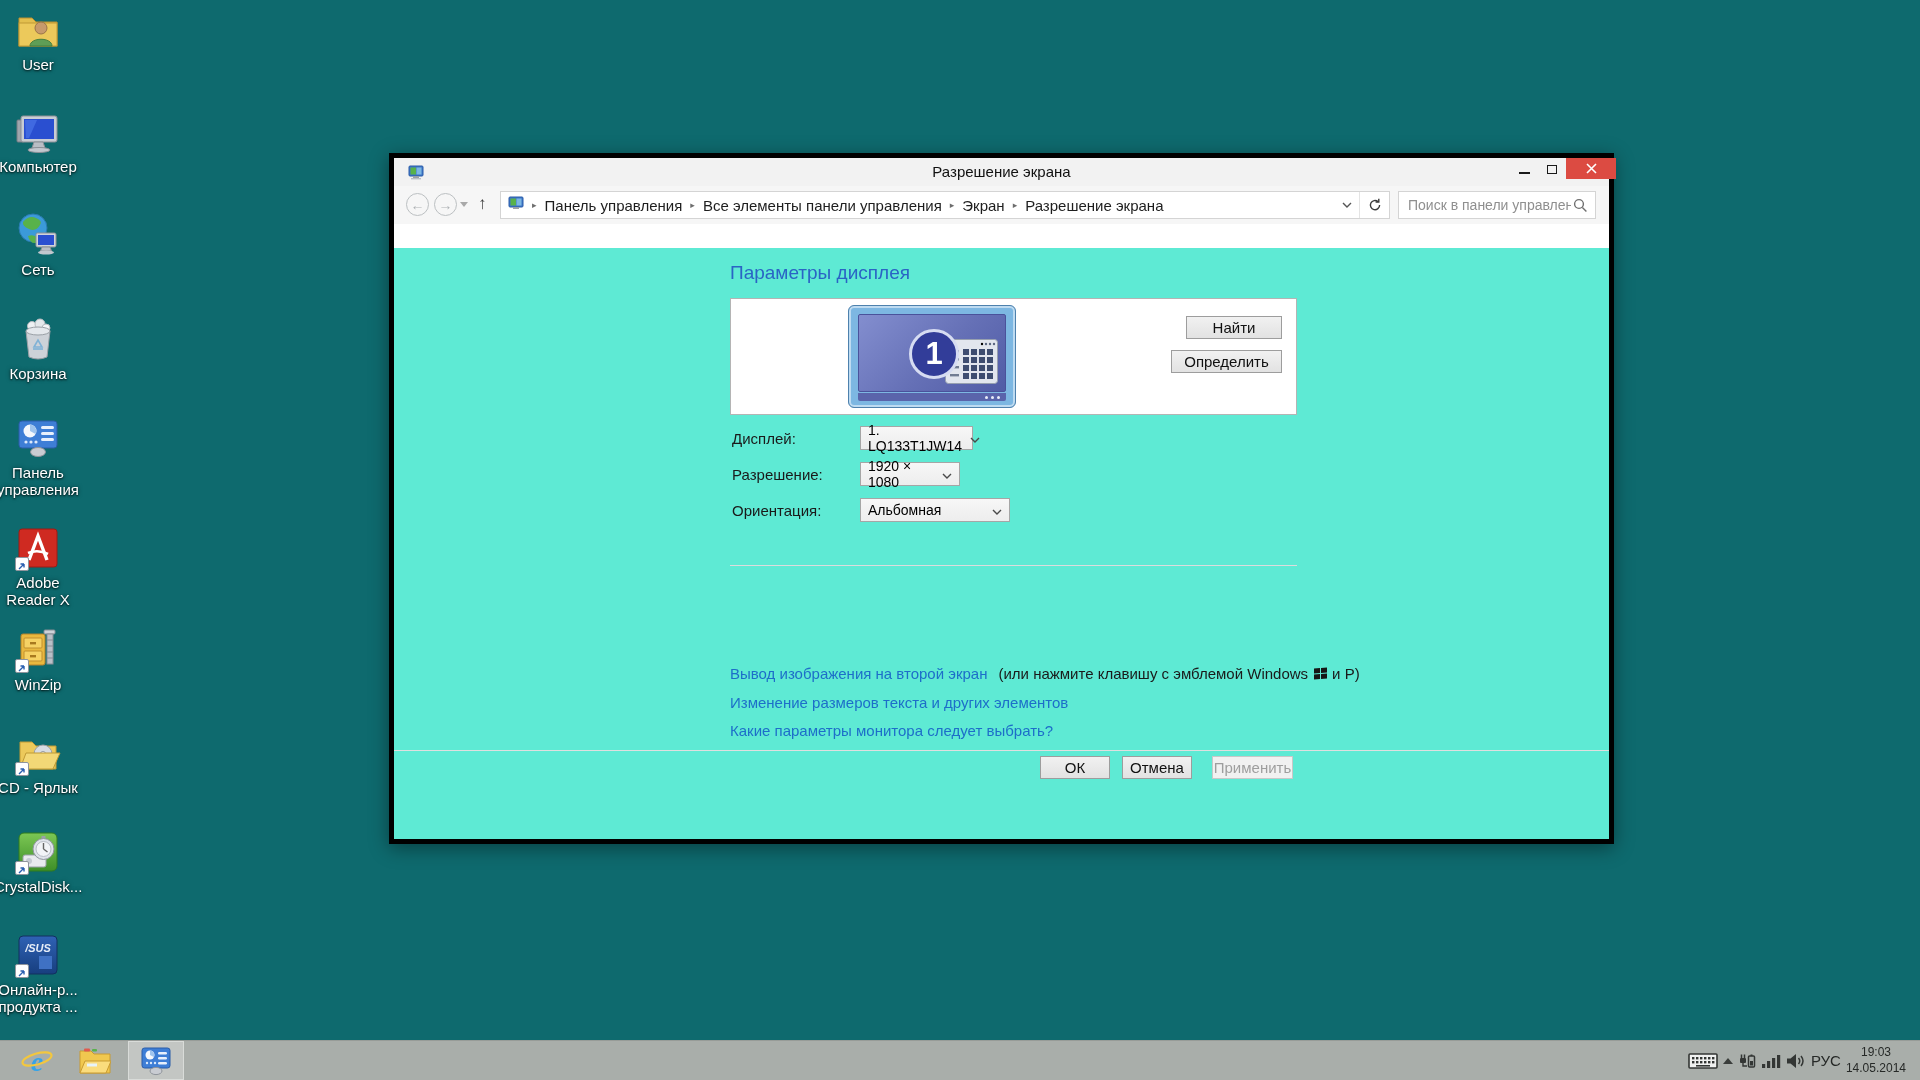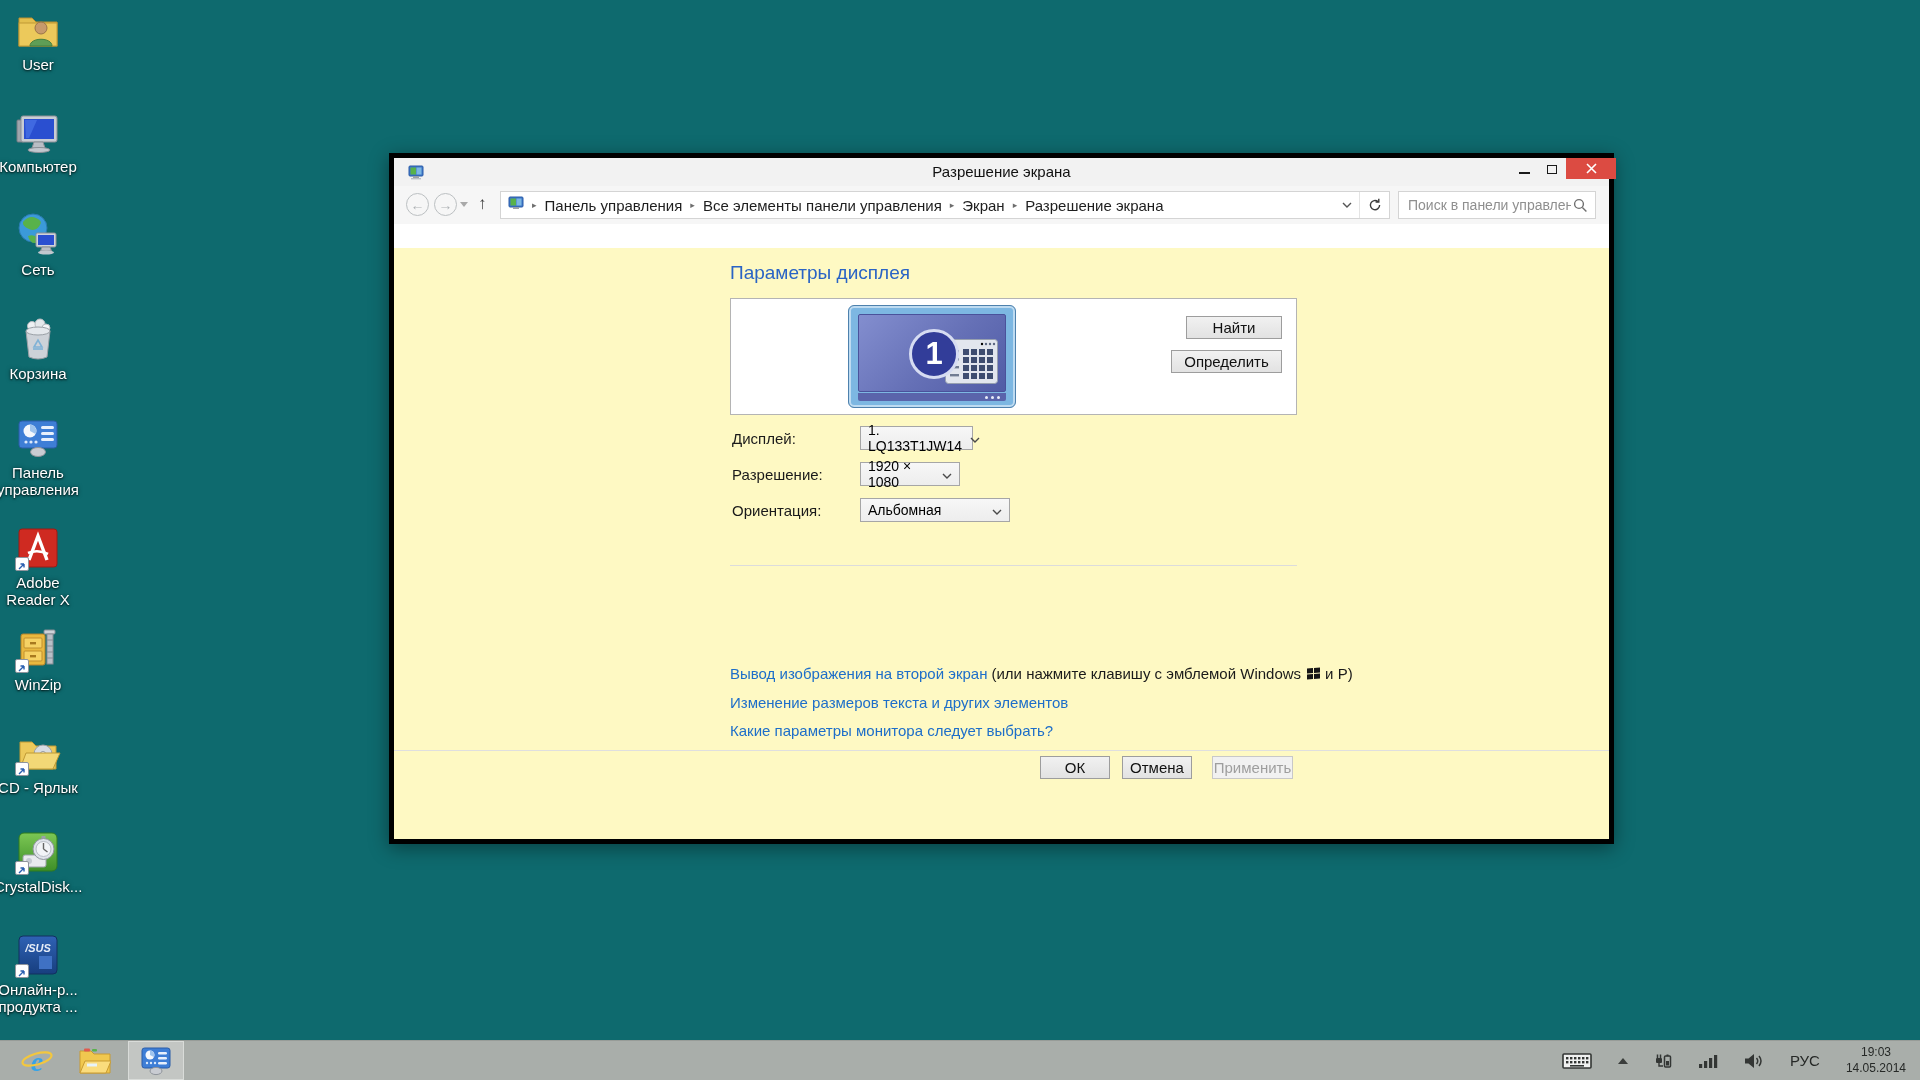--- a/index.html
+++ b/index.html
@@ -47,21 +47,21 @@
                        padding:0 0 0 9px; font-size:14px; font-family:"Liberation Sans",sans-serif; color:#000; }
   .searchfield input::placeholder { color:#8f8f8f; opacity:1; }
   .search-ic { position:absolute; right:7px; top:6px; }
 
   .menubar { position:absolute; left:0; top:66px; right:0; height:24px; background:#f8f8f8;
              border-bottom:1px solid #e2e2e2; display:flex; align-items:center; }
   .grip { width:0; height:16px; border-left:2px dotted #c3c3c3; margin-left:11px; }
   .menuitem { font-size:15px; color:#1a1a1a; padding:2px 9px; margin-left:2px; }
   .menuitem:first-of-type { margin-left:9px; }
 
-  .content { position:absolute; left:0; top:90px; right:0; bottom:0; background:#fef9c3; }
+  .content { position:absolute; left:0; top:90px; right:0; bottom:0; background:#5eead4; }
   .heading { position:absolute; left:336px; top:14px; font-size:19px; color:#2a64c5; }
   .panel { position:absolute; left:336px; top:50px; width:567px; height:117px; border:1px solid #b4b4b4; background:#fff; }
 
   .mon-frame { position:absolute; left:117px; top:6px; width:168px; height:103px; background:#7db7e2;
                border:1px solid #4e81ad; border-radius:6px; box-shadow:inset 0 0 0 2px rgba(255,255,255,.5); }
   .mon-screen { position:absolute; left:9px; right:9px; top:8px; bottom:15px;
                 background:linear-gradient(135deg,#838ecf 0%,#6570b6 55%,#515ca6 100%);
                 border:1px solid #4a529b; border-radius:2px; }
   .mon-strip { position:absolute; left:9px; right:9px; bottom:6px; height:8px; background:#5a64ab;
                border-radius:0 0 2px 2px; display:flex; align-items:center; justify-content:flex-end; padding-right:6px; gap:3px; }
@@ -76,31 +76,31 @@
   .btn.disabled { background:#f1f1f1; border-color:#c8c8c8; color:#9e9e9e;margin-left:7px; }
 
   .flabel { position:absolute; left:338px; font-size:15px; color:#1a1a1a; }
   .select { position:absolute; left:466px; height:24px; background:linear-gradient(#f7f7f7,#ededed);
             border:1px solid #a6a6a6; display:flex; align-items:center; padding:0 7px; font-size:14px; color:#000; }
   .select .chev { margin-left:auto; padding-left:8px; }
 
   .link { color:#1d6ec9; font-size:15px; text-decoration:none; position:absolute; }
   .sep { position:absolute; height:1px; background:#dcdcdc; }
   .projline { position:absolute; left:336px; top:417px; font-size:15px; color:#1a1a1a; display:flex; align-items:center; }
-  .projline .link { position:static; margin-right:4px;text-align:right; }
+  .projline .link { position:static; margin-right:11px;text-align:right; }
   .winflag { display:inline-grid; grid-template-columns:6px 6px; grid-template-rows:5px 5px; gap:1px;
              margin:0 5px 0 6px; transform:skewY(-4deg); }
   .winflag i { background:#161616; }
 
   
   .taskbar { position:absolute; left:0; bottom:0; width:1920px; height:40px; background:#a9aeaa;
              border-top:1px solid #979c98; }
   .tbtn { position:absolute; top:0; height:39px; display:flex; align-items:center; justify-content:center; }
   .tbtn.active { background:rgba(255,255,255,.30); border:1px solid #d9dcd9; }
-  .tray { position:absolute; right:0; top:0; height:39px; display:flex; align-items:center; gap:26px; padding-right:14px; }
+  .tray { position:absolute; right:0; top:0; height:39px; display:flex; align-items:center; gap:5px; padding-right:14px; }
   .tri-up { width:0; height:0; border-left:5px solid transparent; border-right:5px solid transparent;
             border-bottom:6px solid #3a3d3b; }
   .lang { font-size:15px; color:#262927; }
   .clock { text-align:center; font-size:12px; color:#262927; line-height:1.3; }
 </style>
 </head>
 <body>
 
 <div class="screen">
 

